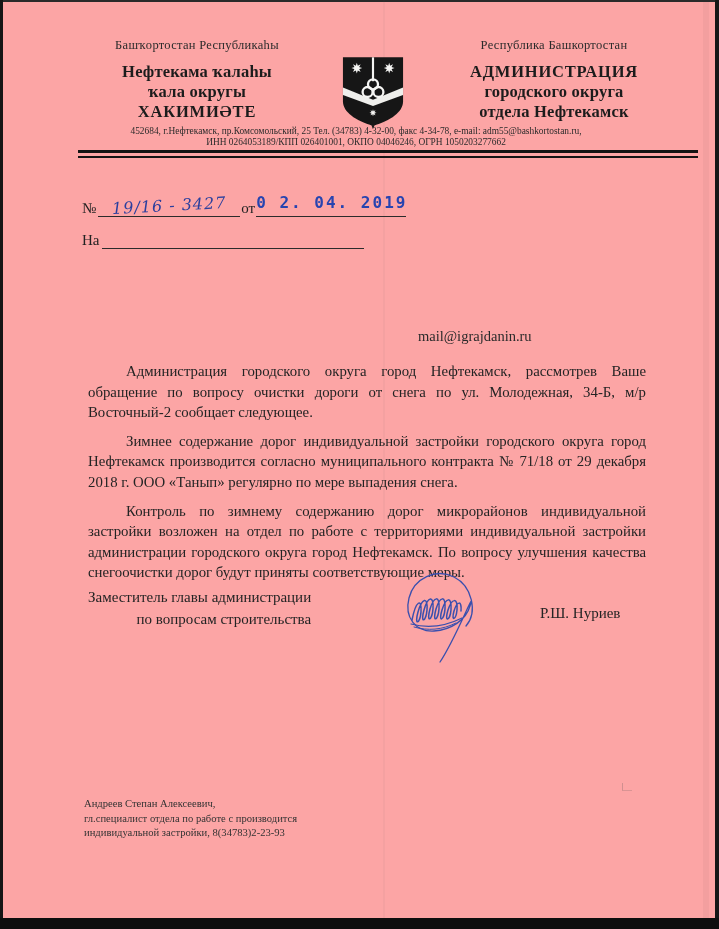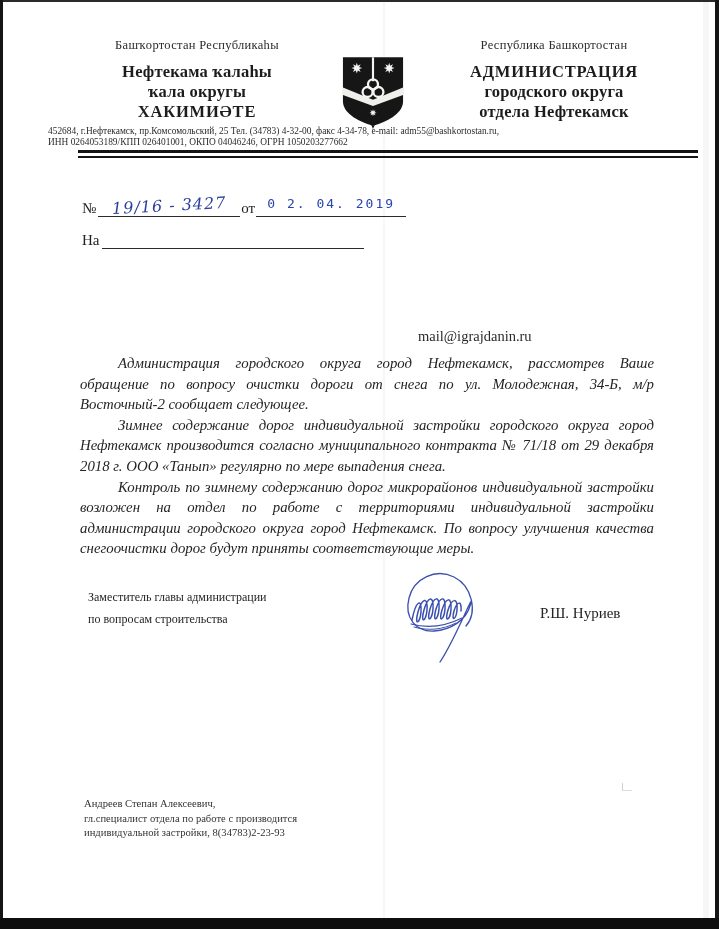--- a/index.html
+++ b/index.html
@@ -3,21 +3,21 @@
 <meta charset="utf-8">
 <style>
   * { margin: 0; padding: 0; box-sizing: border-box; }
   html, body { background: #e9e9e7; }
   body { font-family: "Liberation Serif", serif; }
 
   .scan {
     position: relative;
     width: 719px;
     height: 929px;
-    background: #ffffff;
+    background: #fca5a5;
     overflow: hidden;
     color: #222;
   }
 
   
   .edge-top    { position:absolute; top:0; left:0; right:0; height:2px; background:#2a2a2a; }
   .edge-left   { position:absolute; top:0; left:0; bottom:0; width:3px; background:#151515; }
   .edge-right  { position:absolute; top:0; right:0; bottom:0; width:4px; background:#151515; }
   .edge-bottom { position:absolute; bottom:0; left:0; right:0; height:11px; background:#0e0e0e; }
   .paper-edge  { position:absolute; top:2px; bottom:11px; right:10px; width:6px; background:rgba(0,0,0,0.035); }
@@ -31,22 +31,22 @@
   .lh-col { text-align:center; }
   .lh-col.left  { width:218px; }
   .lh-col.right { width:228px; }
   .lh-small { font-size:12.5px; letter-spacing:0.3px; color:#2b2b2b; margin-bottom:9px; }
   .lh-bold  { font-weight:bold; font-size:16.5px; line-height:20px; color:#1c1c1c; letter-spacing:0.2px; }
   .lh-bold .caps { letter-spacing:0.8px; }
   .emblem { width:70px; margin-top:17px; flex:0 0 auto; }
   .emblem svg { display:block; width:70px; height:74px; }
 
   .contact {
-    position:absolute; top:126px; left:48px; width:640px;
-    font-size:9.4px; line-height:10.8px; color:#2a2a2a;
+    position:absolute; top:126px; left:36px; width:640px;
+    text-align:center; font-size:9.4px; line-height:10.8px; color:#2a2a2a;
   }
 
   .double-rule {
     position:absolute; top:150px; left:78px; width:620px; height:8px;
     border-top:3px solid #141414; border-bottom:2px solid #141414;
   }
 
   
   .ref-block { position:absolute; top:168px; left:82px; font-size:15px; color:#222; }
   .ref-row { display:flex; align-items:flex-end; }
@@ -63,42 +63,42 @@
     font-style:italic;
     font-size:16px;
     color:#2b3f9e;
     transform:rotate(-3deg) translateY(-1px);
     letter-spacing:1px;
     white-space:nowrap;
   }
   .date-stamp {
     display:inline-block;
     font-family:"DejaVu Sans Mono", monospace;
-    font-weight:normal;
-    font-size:13px;
+    font-weight:bold;
+    font-size:16px;
     color:#2744b0;
     letter-spacing:2px;
     transform:translateY(-4px);
     white-space:nowrap;
   }
 
   .email { position:absolute; top:283px; left:418px; font-size:14.5px; color:#2a2a2a;margin-top:45px; }
 
   
   .body-text {
     position:absolute; top:353px; left:80px; width:574px;
     font-size:14.8px; line-height:20.6px; color:#242424;
     text-align:justify;
   }
-  .body-text p { text-indent:38px; margin:0;font-style:italic; }
+  .body-text p { text-indent:38px; margin:8px; }
 
   
   .sig-position {
     position:absolute; top:587px; left:88px;
-    font-size:12px; line-height:21.5px; color:#242424;
+    font-size:15px; line-height:21.5px; color:#242424;text-align:right;
   }
   .sig-scribble { position:absolute; top:568px; left:396px; width:106px; height:102px; }
   .sig-scribble svg { display:block; width:106px; height:102px; }
   .sig-name { position:absolute; top:605px; left:540px; font-size:15px; color:#242424; }
 
   
   .footer-exec {
     position:absolute; top:797px; left:84px;
     font-size:10.6px; line-height:14.6px; color:#333;
   }

